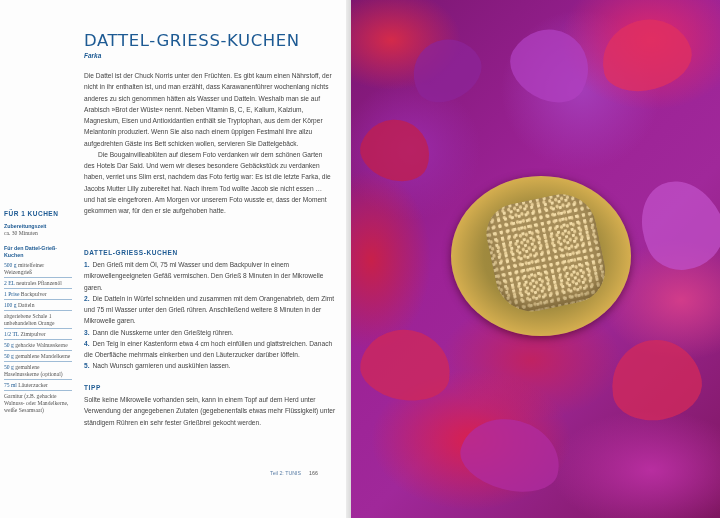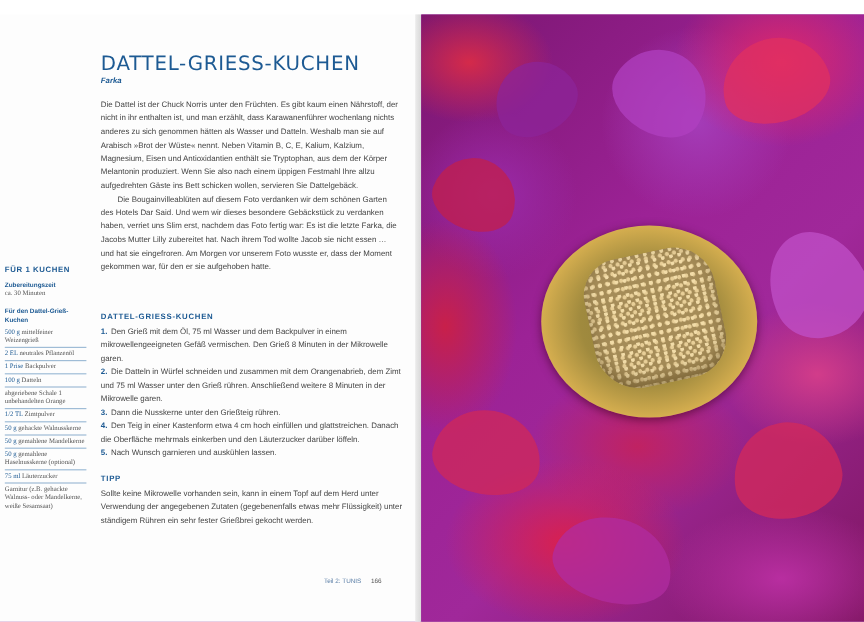--- a/index.html
+++ b/index.html
@@ -1,17 +1,17 @@
 <!DOCTYPE html>
 <html><head>
   <meta charset="utf-8">
   <style>
     html, body { margin: 0; padding: 0; }
     body { width: 720px; height: 518px; overflow: hidden; background: #ffffff; position: relative; font-family: "Liberation Sans", sans-serif; }
-    .spread { position: absolute; left: 0; top: 12px; width: 720px; height: 504px; display: flex; }
+    .spread { position: absolute; left: 0; top: 0; width: 720px; height: 504px; display: flex; }
     .left-page { position: relative; width: 350px; height: 518px; background: #fdfdfd; }
     .gutter { position: absolute; left: 346px; top: 0; width: 5px; height: 518px; background: linear-gradient(to right, #ececec, #d8d8d8); }
     .right-page { position: absolute; left: 351px; top: 0; width: 369px; height: 518px; overflow: hidden; background: #8a1a8a; }
 
     .title { position: absolute; left: 84px; top: 31px; font-family: "DejaVu Sans", sans-serif; font-size: 16.5px; letter-spacing: 0.6px; color: #1d5a93; font-weight: normal; margin: 0; }
     .subtitle { position: absolute; left: 84px; top: 52px; font-size: 6.5px; font-style: italic; font-weight: bold; color: #1d5a93; }
 
     .intro { position: absolute; left: 84px; top: 70px; width: 250px; font-size: 6.6px; line-height: 11.25px; color: #444; }
     .intro p { margin: 0; }
     .intro p.indent { text-indent: 14px; }

